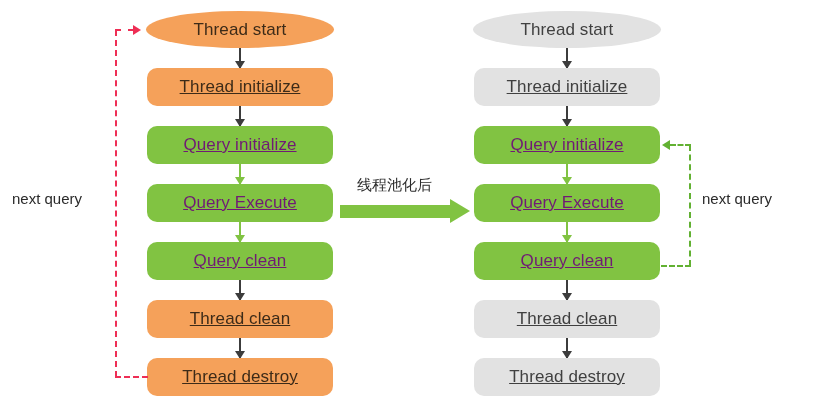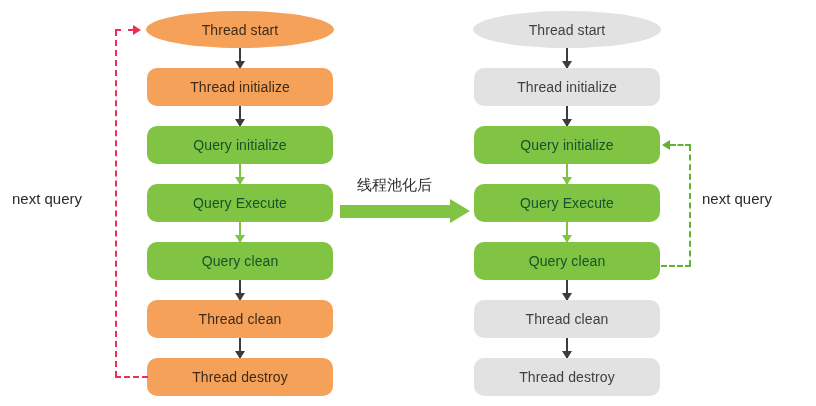--- a/index.html
+++ b/index.html
@@ -8,32 +8,32 @@
     background:#ffffff;
     font-family:"Liberation Sans","DejaVu Sans",sans-serif;
     overflow:hidden;
   }
   #diagram{position:relative;width:816px;height:406px;}
 
   
   .node{
     position:absolute;
     display:flex;align-items:center;justify-content:center;
-    font-size:14px;
+    font-size:17px;
     color:#3b2f1e;
     letter-spacing:.1px;
     box-sizing:border-box;
     text-align:center;
     white-space:nowrap;
   }
-  .box{border-radius:10px;}
+  .box{border-radius:10px;text-decoration:underline;}
   .ellipse{border-radius:50%;}
 
   .orange{background:#F5A15A;color:#3d2b18;}
-  .green {background:#81C342;color:#14532d;}
+  .green {background:#81C342;color:#701a75;}
   .gray  {background:#E2E2E2;color:#404040;}
 
   
   .conn{position:absolute;}
   .conn .stem{
     position:absolute;left:50%;top:0;width:2px;height:100%;
     transform:translateX(-50%);
   }
   .conn .head{
     position:absolute;left:50%;bottom:-1px;

